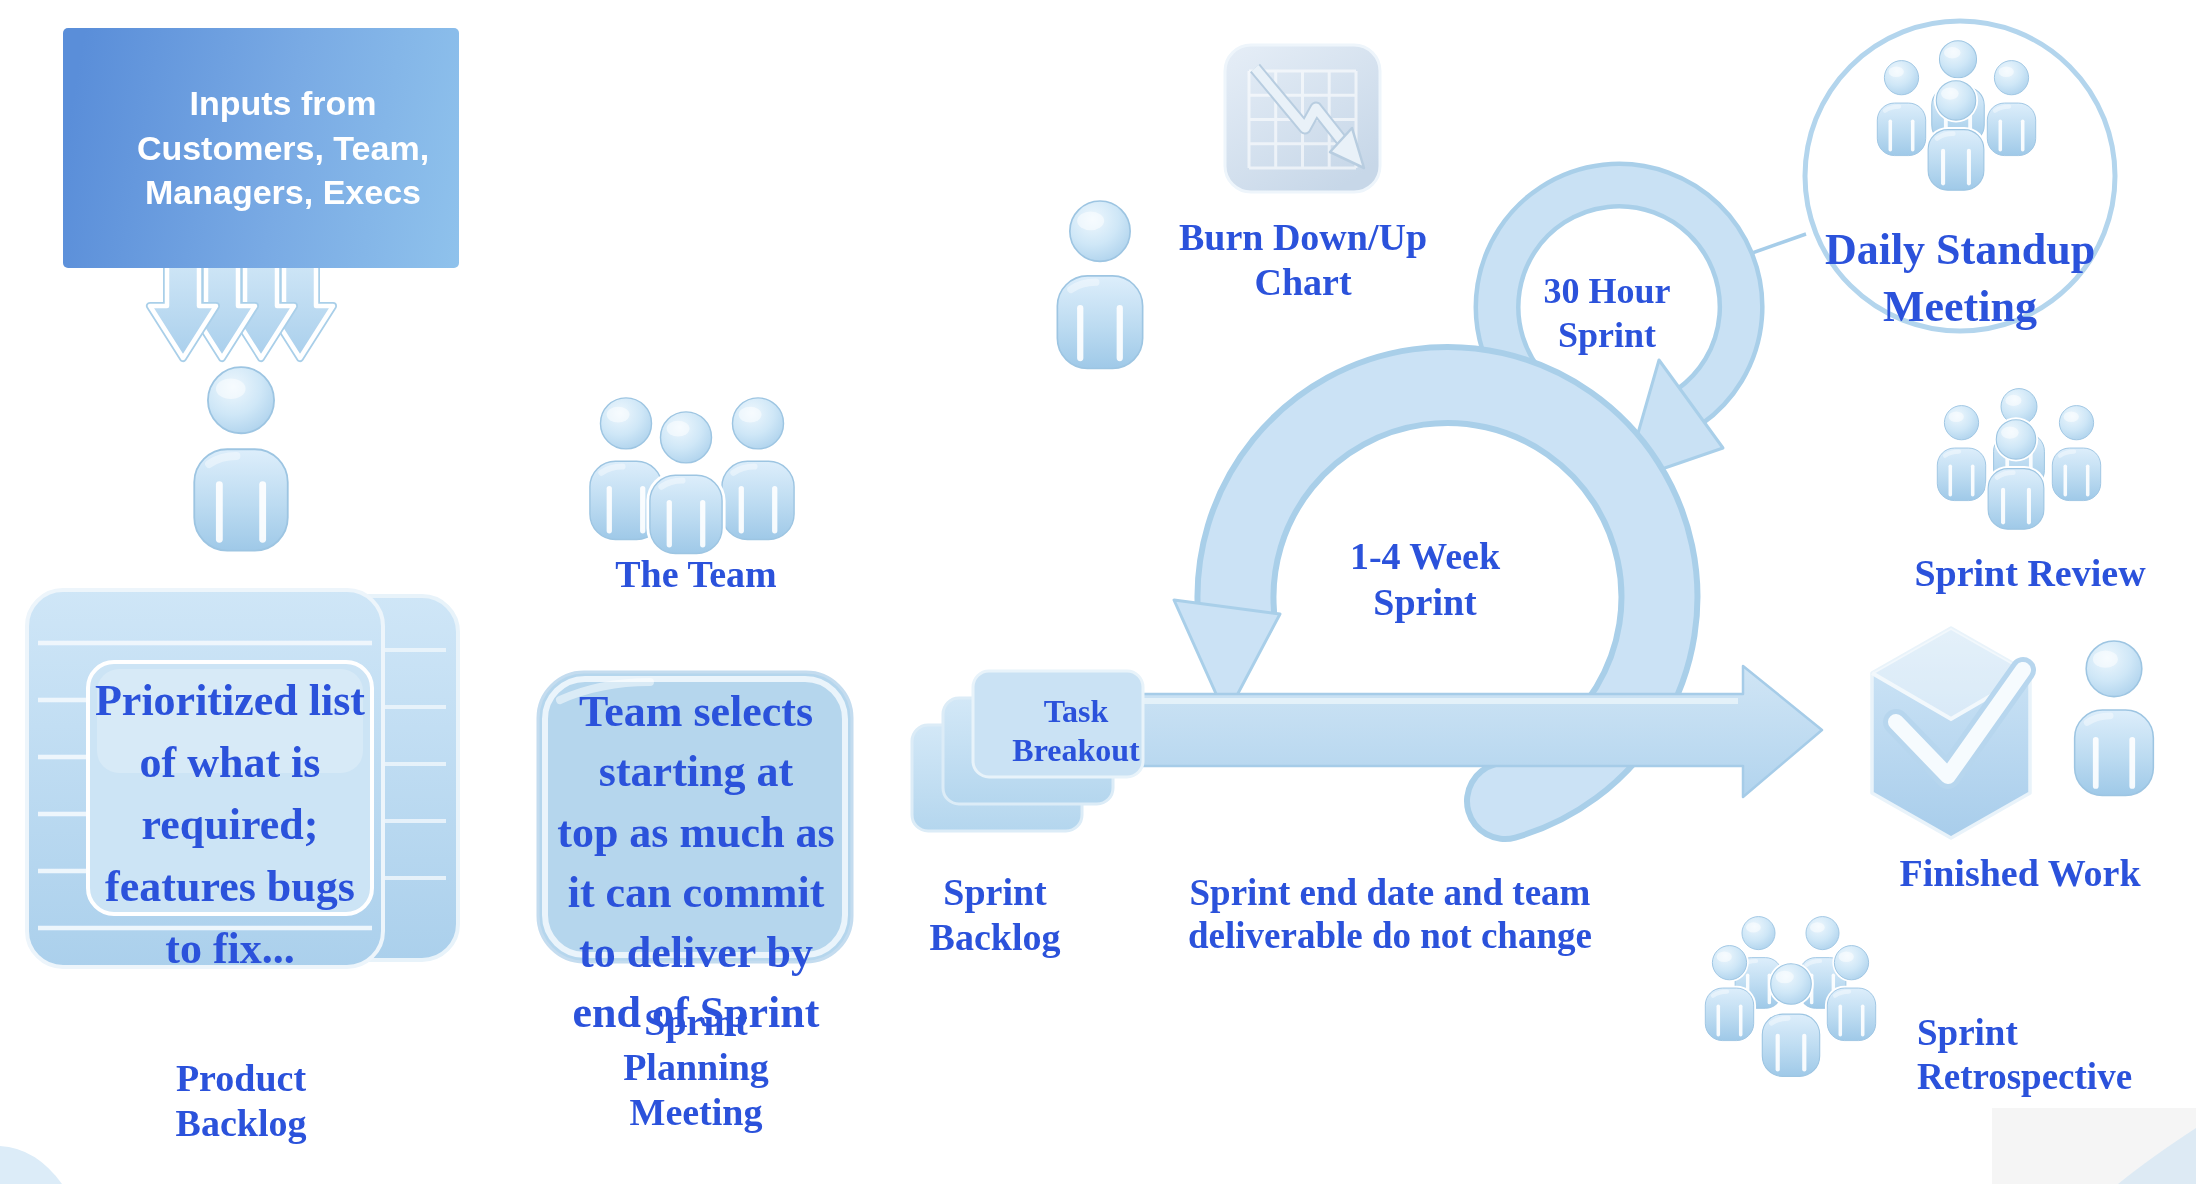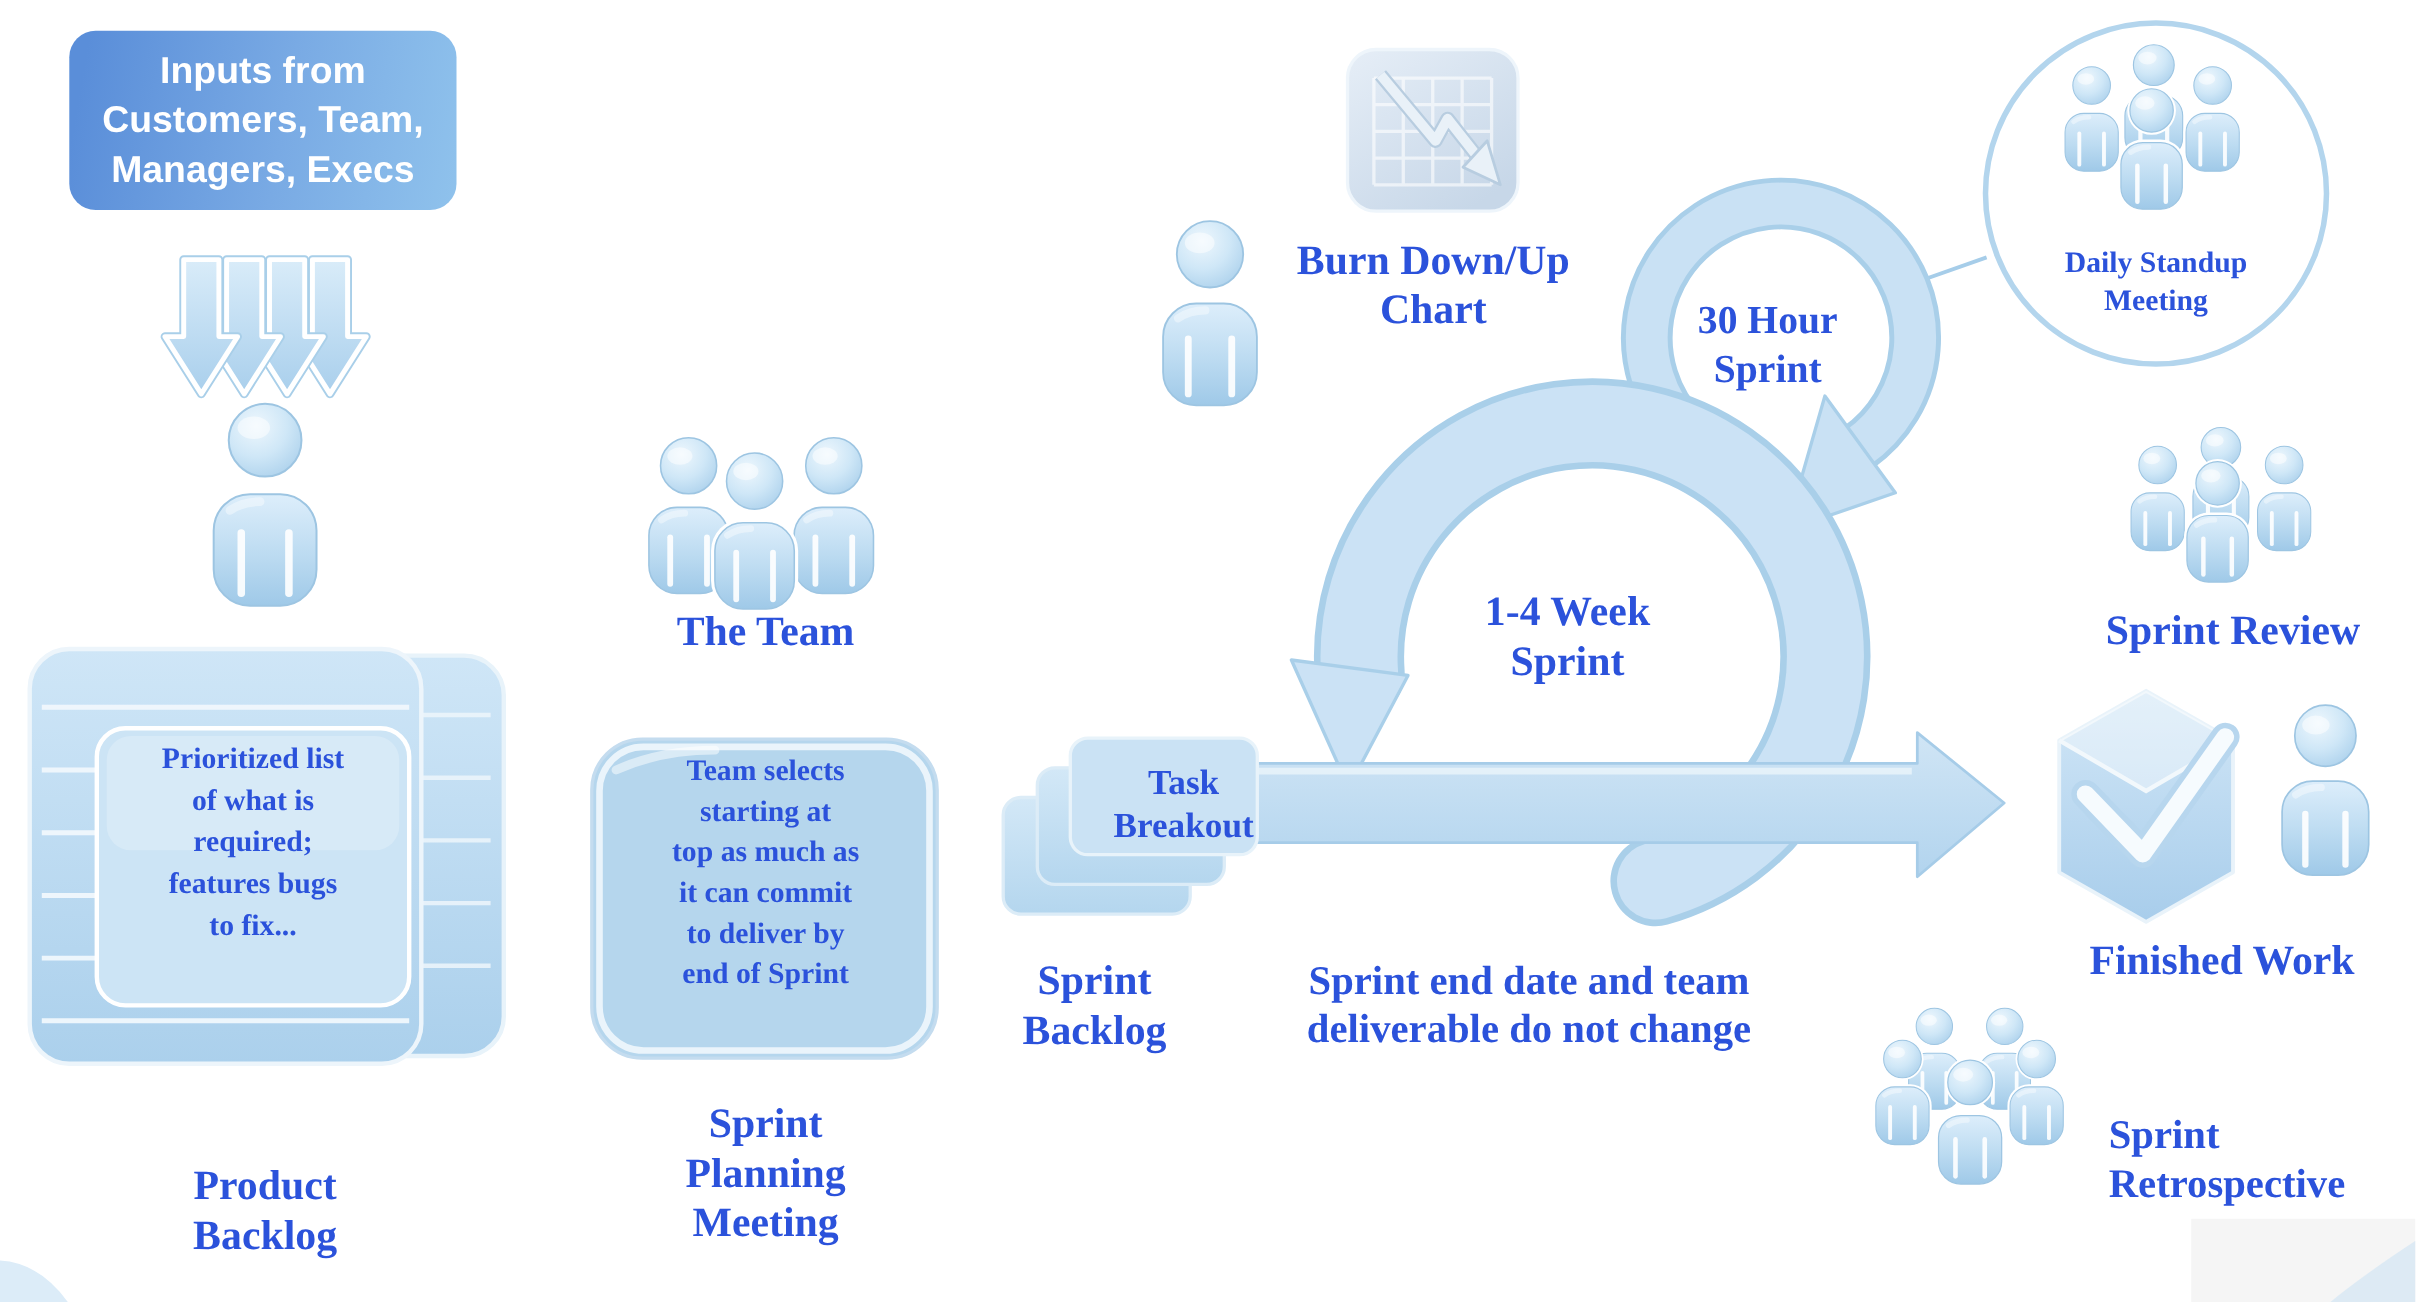--- a/index.html
+++ b/index.html
@@ -2,29 +2,29 @@
 <html><head>
 <meta charset="utf-8">
 <style>
   html,body{margin:0;padding:0;background:#ffffff;}
   #stage{position:relative;width:2196px;height:1184px;background:#ffffff;overflow:hidden;
          font-family:"Liberation Sans",sans-serif;}
   #bg{position:absolute;left:0;top:0;z-index:1;}
   .txt{position:absolute;z-index:3;color:#2b52db;font-weight:700;text-align:center;
        white-space:pre-line;line-height:1.18;font-family:Liberation Serif, serif;}
   .left-align{text-align:left;}
-  #inputs-box{position:absolute;z-index:2;left:63px;top:28px;width:352px;height:163px;
-      border-radius:24px;background:linear-gradient(100deg,#5a8ed9 5%,#79aae4 55%,#8fc2ec 100%);
-      display:flex;align-items:center;justify-content:center;}
+  #inputs-box{position:absolute;z-index:2;left:63px;top:28px;width:352px;height:240px;
+      border-radius:5px;background:linear-gradient(100deg,#5a8ed9 5%,#79aae4 55%,#8fc2ec 100%);
+      display:flex;align-items:center;justify-content:center;padding-left:44px;}
   #inputs-box .inner{color:#ffffff;font-weight:700;font-size:34px;line-height:1.32;
       text-align:center;white-space:pre-line;}
   .fs38{font-size:38px;}
   .fs37{font-size:37px;}
   .fs36{font-size:36px;}
-  .fs34{font-size:27px;}
+  .fs34{font-size:44px;}
   .fs32{font-size:32px;}
 </style>
 </head>
 <body>
 
 <div id="stage">
 
 <svg id="bg" width="2196" height="1184" viewBox="0 0 2196 1184">
   <defs>
     <radialGradient id="gHead" cx="0.38" cy="0.3" r="0.85">

